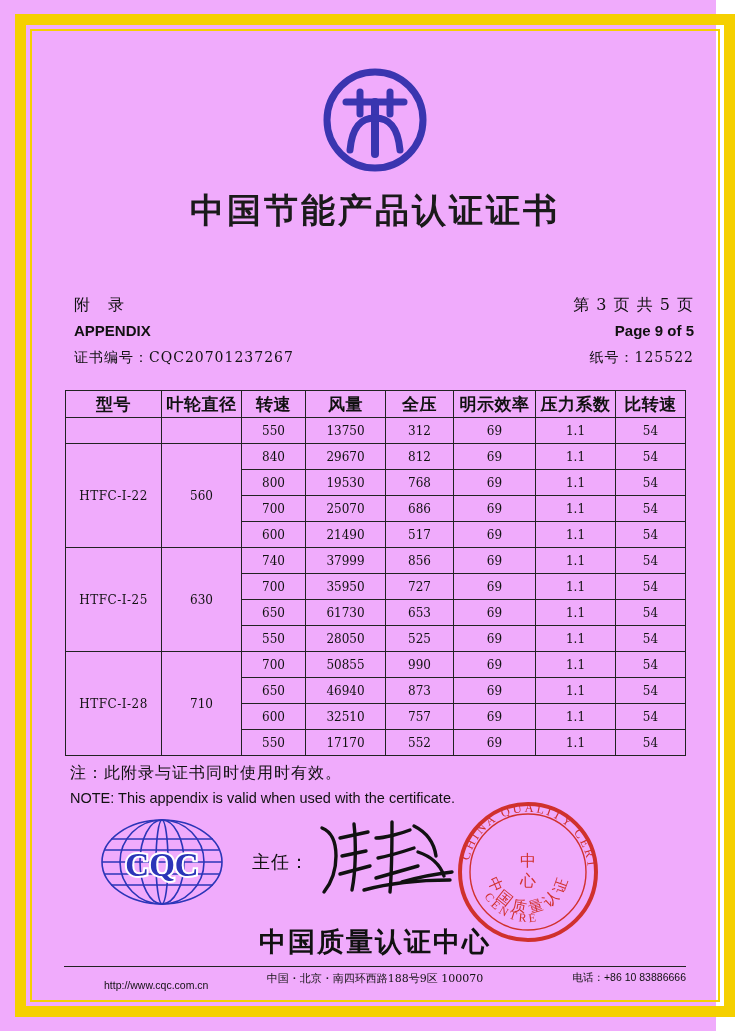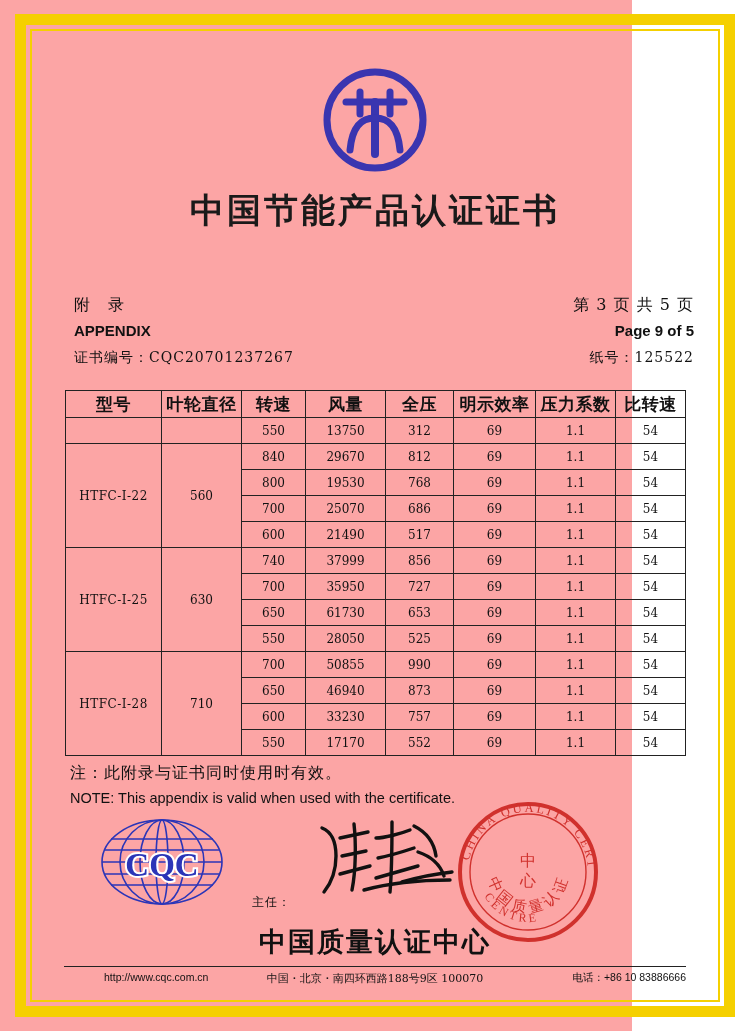--- a/index.html
+++ b/index.html
@@ -10,23 +10,23 @@
   body {
     width: 750px;
     height: 1031px;
     font-family: "Liberation Sans", sans-serif;
     position: relative;
     overflow: hidden;
   }
   #page {
     position: absolute;
     left: 0; top: 0;
-    width: 632px;
+    width: 716px;
     height: 1031px;
-    background: #fca5a5;
+    background: #f0abfc;
   }
   
   .border-outer {
     position: absolute;
     left: 15px; top: 14px;
     width: 720px; height: 1003px;
     border: 11px solid #f5d000;
     box-sizing: border-box;
   }
   .border-inner {
@@ -160,24 +160,23 @@
     position: absolute;
     left: 58px;
     top: 777px;
   }
   
   .sig-label {
     position: absolute;
     left: 212px;
     top: 810px;
     font-family: "DejaVu Serif", "Liberation Serif", serif;
-    font-size: 12px;
+    font-size: 18px;
     color: #111;
     letter-spacing: 1px;
-    margin-top: 44px;
   }
   .signature {
     position: absolute;
     left: 266px;
     top: 772px;
   }
   
   .seal {
     position: absolute;
     left: 412px;
@@ -204,21 +203,21 @@
   .footer {
     position: absolute;
     left: 24px;
     top: 931px;
     width: 622px;
     height: 20px;
     font-family: "Liberation Sans", sans-serif;
     font-size: 10.5px;
     color: #111;
   }
-  .footer .f-left { position: absolute; left: 0; top: 0; padding-left: 40px; }
+  .footer .f-left { position: absolute; left: 0; top: 8px; padding-left: 40px; }
   .footer .f-mid  { position: absolute; left: 0; top: 0; width: 622px; text-align: center;
                     font-family: "DejaVu Serif", "Liberation Serif", serif; font-size: 11px; }
   .footer .f-right{ position: absolute; right: 0; top: 0; }
 </style>
 </head>
 <body>
 
 <div id="page">
 
   <div class="border-outer"></div>
@@ -376,21 +375,21 @@
         <tr>
           <td>650</td>
           <td>46940</td>
           <td>873</td>
           <td>69</td>
           <td>1.1</td>
           <td>54</td>
         </tr>
         <tr>
           <td>600</td>
-          <td>33230</td>
+          <td>32510</td>
           <td>757</td>
           <td>69</td>
           <td>1.1</td>
           <td>54</td>
         </tr>
         <tr>
           <td>550</td>
           <td>17170</td>
           <td>552</td>
           <td>69</td>

